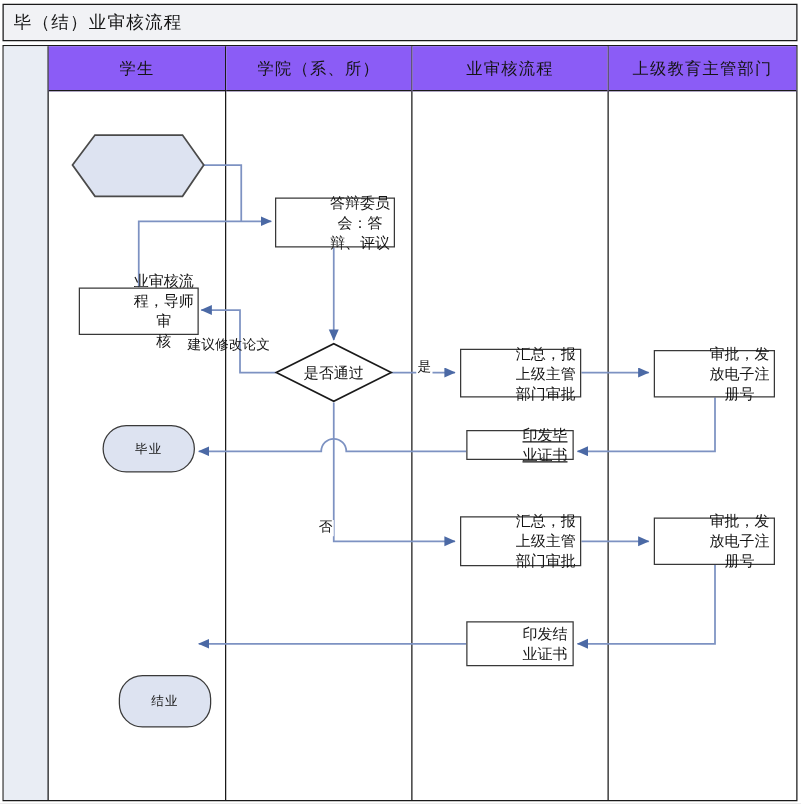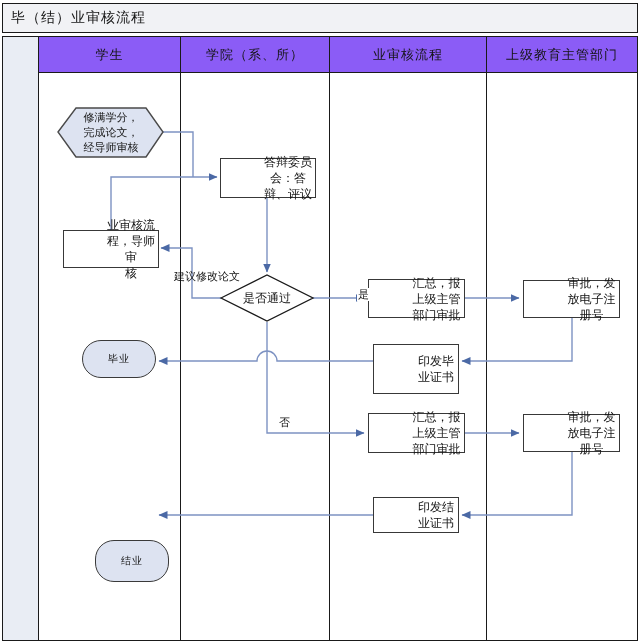--- a/index.html
+++ b/index.html
@@ -39,21 +39,21 @@
     position:absolute;box-sizing:border-box;background:#dde3f1;border:1.5px solid #3a3a3a;
     border-radius:19px;display:flex;align-items:center;justify-content:center;
     font-size:10px;letter-spacing:1px;
   }
   .shape-label{
     position:absolute;display:flex;align-items:center;justify-content:center;text-align:center;
     white-space:pre-line;background:transparent;border:none;
   }
   .hex-label{font-size:11px;line-height:15px;}
   .diamond-label{font-size:12px;}
-  .edge-label{position:absolute;font-size:11px;line-height:13px;margin-left:24px;}
+  .edge-label{position:absolute;font-size:11px;line-height:13px;}
   .wbg{background:#fff;padding:0 1px;}
 </style>
 </head>
 <body>
 
 <div class="page">
 
   <div class="title-bar">
     <span>毕（结）业审核流程</span>
   </div>
@@ -99,46 +99,41 @@
     <polyline class="cline" points="267,322 267,433 364,433" marker-end="url(#arr)"></polyline>
     <path class="cline" d="M373,361 L277,361 A10,10 0 0 0 257,361 L159,361" marker-end="url(#arr)"></path>
     <polyline class="cline" points="465,433 519,433" marker-end="url(#arr)"></polyline>
     <polyline class="cline" points="572,452 572,515 462,515" marker-end="url(#arr)"></polyline>
     <polyline class="cline" points="373,515 159,515" marker-end="url(#arr)"></polyline>
 
     <polygon class="hex-shape" points="58,132 76,108 146,108 163,132 146,157 76,157"></polygon>
     <polygon class="diamond-shape" points="221,298 267,275 313,298 267,321"></polygon>
   </svg>
 
-  <div class="shape-label hex-label" style="left:60px;top:105px;width:102px;height:54px;">
-    <span>修满学分，
-完成论文，
-经导师审核</span>
-  </div>
   <div class="shape-label diamond-label" style="left:227px;top:287px;width:80px;height:22px;">
     <span>是否通过</span>
   </div>
 
   <div class="node" style="left:220px;top:158px;width:96px;height:40px;">
     <span>答辩委员会：答
 辩、评议</span>
   </div>
   <div class="node" style="left:63px;top:230px;width:96px;height:38px;">
     <span>业审核流程，导师审
 核</span>
   </div>
   <div class="node" style="left:368px;top:279px;width:97px;height:39px;">
     <span>汇总，报上级主管
 部门审批</span>
   </div>
   <div class="node" style="left:523px;top:280px;width:97px;height:38px;">
     <span>审批，发放电子注
 册号</span>
   </div>
-  <div class="node" style="left:373px;top:344px;width:86px;height:50px;">
+  <div class="node" style="left:373px;top:344px;width:86px;height:24px;text-decoration:underline;">
     <span>印发毕业证书</span>
   </div>
   <div class="terminal" style="left:82px;top:340px;width:74px;height:38px;">
     <span>毕业</span>
   </div>
   <div class="node" style="left:368px;top:413px;width:97px;height:40px;">
     <span>汇总，报上级主管
 部门审批</span>
   </div>
   <div class="node" style="left:523px;top:414px;width:97px;height:38px;">

